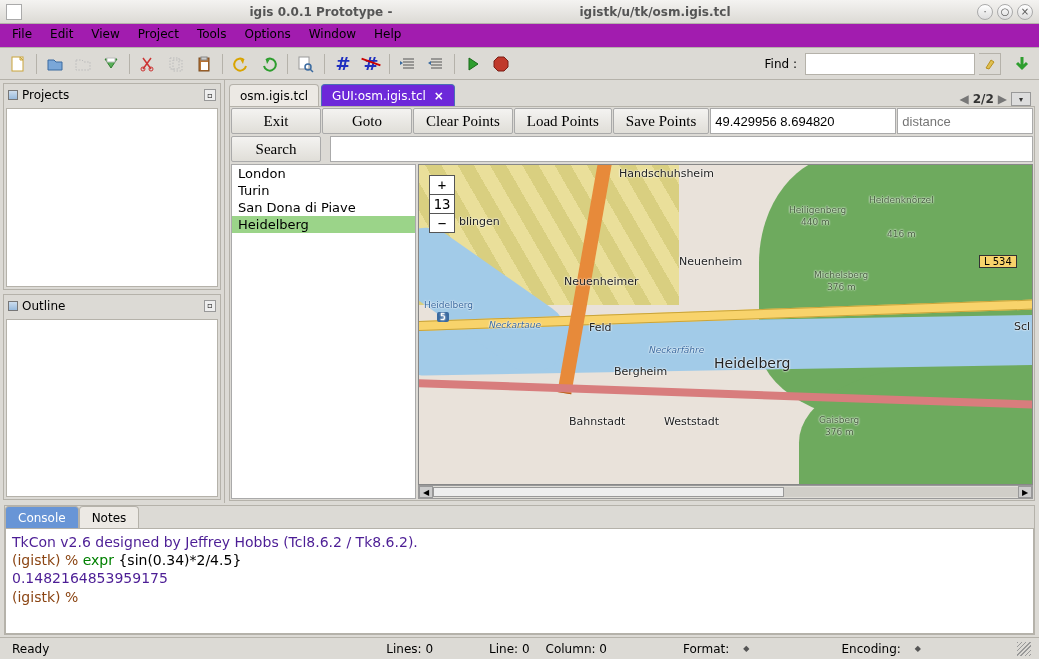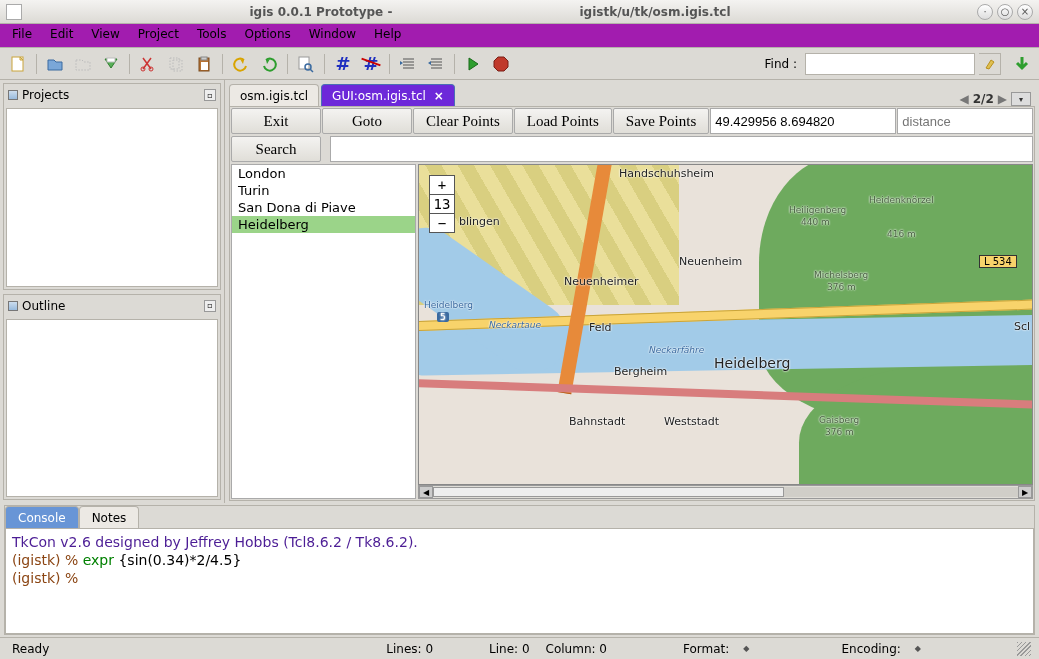--- a/index.html
+++ b/index.html
@@ -595,20 +595,21 @@
 <div class="console-area">
   <div class="ctabs">
     <div class="ctab active">Console</div>
     <div class="ctab">Notes</div>
   </div>
   <div class="console-body">
     <div><span class="blue">TkCon v2.6 designed by Jeffrey Hobbs (Tcl8.6.2 / Tk8.6.2).</span></div>
     <div>
       <span class="brown">(igistk) % </span><span class="green">expr</span><span> {sin(0.34)*2/4.5}</span>
     </div>
+    <div><span class="blue">0.1482164853959175</span></div>
     <div><span class="brown">(igistk) % </span></div>
   </div>
 </div>
 
 <div class="statusbar">
   <span class="cell">Ready</span>
   <span class="spacer"></span>
   <span class="cell">Lines: 0</span>
   <span class="cell" style="margin-left:40px;">Line: 0</span>
   <span class="cell">Column: 0</span>

